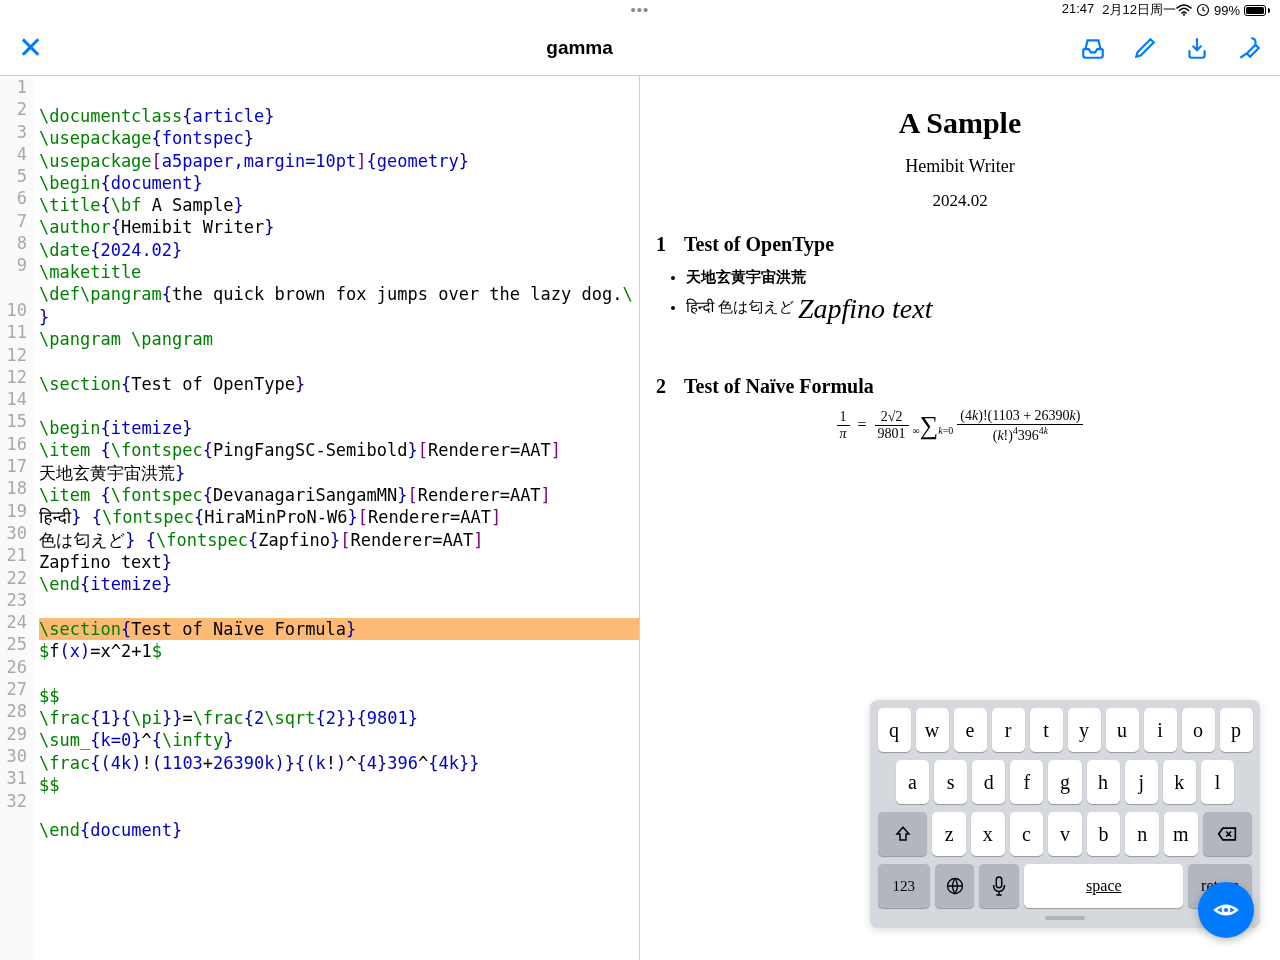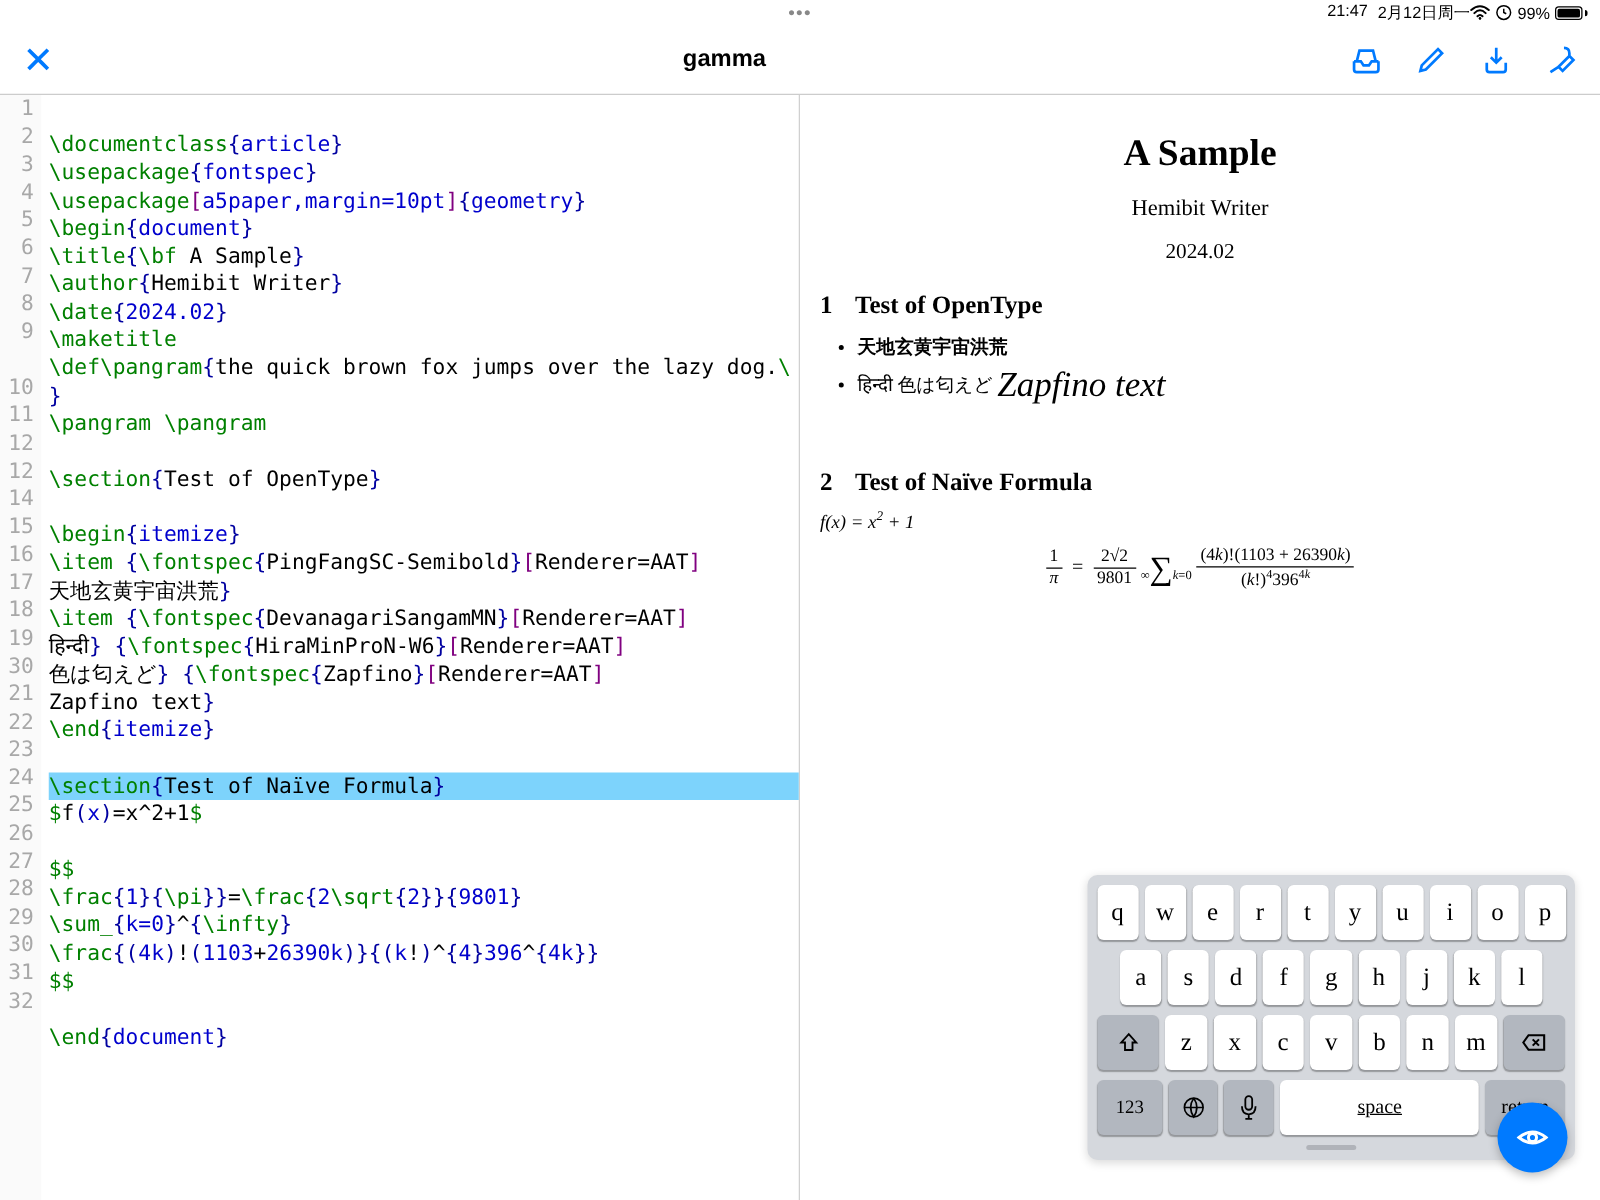--- a/index.html
+++ b/index.html
@@ -16,21 +16,21 @@
 .toolbar { height: 56px; display: flex; align-items: center; justify-content: space-between; padding: 0 18px; border-bottom: 1px solid #ccc; }
 .toolbar-left .close { color: #007aff; font-size: 30px; font-weight:300;}
 .toolbar-title { font-size: 19px; font-weight:600;margin-left:36px; }
 .toolbar-right { display: flex; gap: 26px; align-items:center;}
 .tb-icon { width:26px;height:26px; stroke:#007aff; fill:none; stroke-width:2;}
 .main { display: flex; height: calc(100% - 76px);}
 .editor-col { width: 640px; display:flex; border-right:1px solid #d0d0d0; font-family: Menlo, monospace; font-size:17px; line-height:22.3px;}
 .gutter { width: 33px; text-align:right; padding-right:6px; color:#a8a8a8; user-select:none; background:#fafafa;}
 .code { flex:1; padding-left:6px; white-space:pre-wrap; word-break:break-all;margin-top:29px;}
 .cmd{color:#008000;} .arg{color:#000;} .brace{color:#0000a0;} .keyw{color:#0000cd;} .opt{color:#800080;}
-.hl{background:#7dd3fc;}
+.hl{background:#fdba74;}
 .math{color:#008000;}
 .preview { flex:1; padding: 18px 16px 0 16px; font-family: 'Times New Roman', serif; position:relative; overflow:hidden;}
 .pv-title{text-align:center;font-size:30px;font-weight:bold;margin-top:12px;}
 .pv-author{text-align:center;font-size:18px;margin-top:16px;}
 .pv-date{text-align:center;font-size:17px;margin-top:14px;}
 .pv-para{font-size:15px;margin-top:34px; text-indent:1.2em;line-height:1.3;}
 .pv-sec{font-size:20px;font-weight:bold;margin-top:22px;display:flex;gap:18px;}
 .pv-list{margin:12px 0 0 30px;font-size:15px;}
 .pv-list li{margin-bottom:6px;}
 .calli{font-style:italic;font-family:'Brush Script MT',cursive;font-size:28px;vertical-align:middle;}
@@ -154,21 +154,20 @@
         <span>Test of OpenType</span>
       </div>
     <ul class="pv-list">
       <li><b>天地玄黄宇宙洪荒</b></li>
       <li><span>हिन्दी 色は匂えど </span><span class="calli">Zapfino text</span></li>
     </ul>
     <div class="pv-sec" style="margin-top:50px;">
         <span>2</span>
         <span>Test of Naïve Formula</span>
       </div>
-    <div class="pv-formula"><i>f</i>(<i>x</i>) = <i>x</i><sup>2</sup> + 1</div>
     <div class="pv-eq">
       <span class="frac"><span class="t">1</span><span class="b"><i>π</i></span></span>
       &nbsp;=&nbsp;
       <span class="frac"><span class="t">2√2</span><span class="b">9801</span></span>
       <span class="sum"><span class="top">∞</span><span class="sig">∑</span><span class="bot"><i>k</i>=0</span></span>
       <span class="frac"><span class="t">(4<i>k</i>)!(1103 + 26390<i>k</i>)</span><span class="b">(<i>k</i>!)<sup>4</sup>396<sup>4<i>k</i></sup></span></span>
     </div>
 
     <div class="keyboard">
       <div class="kb-row" id="kbr1">

